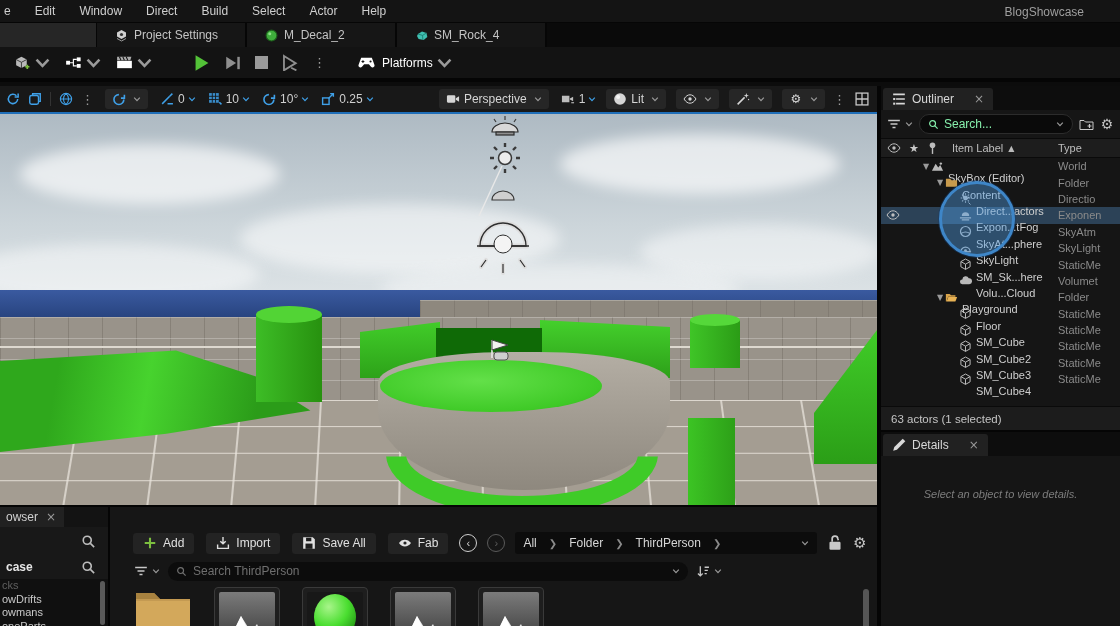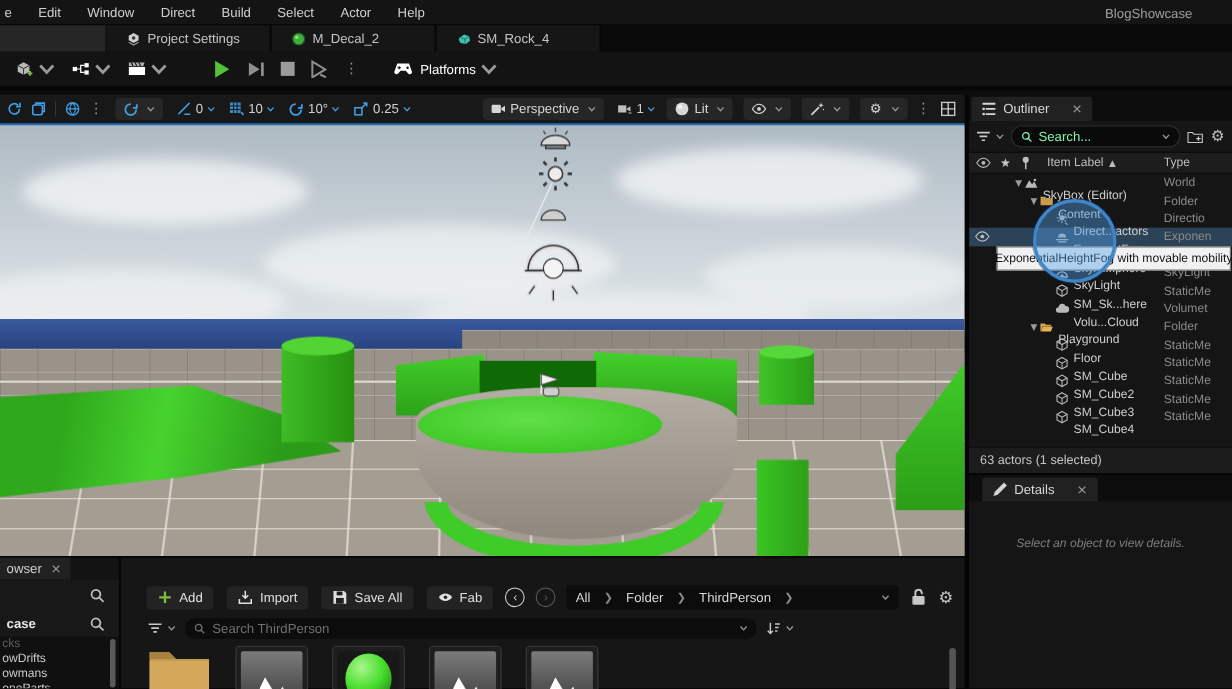--- a/index.html
+++ b/index.html
@@ -765,26 +765,25 @@
           <span class="exp glyph"></span>
           <span class="icon ricon">
             <svg viewBox="0 0 12 13" fill="none">
               <path d="M6 1l4.6 2.6v5.2L6 11.4 1.4 8.8V3.6z" stroke="currentColor" stroke-width="1"></path>
               <path d="M1.4 3.6L6 6.2l4.6-2.6M6 6.2v5.2" stroke="currentColor" stroke-width="1"></path>
             </svg>
           </span>
           <span class="lbl">SM_Cube4</span>
           <span class="typ">StaticMe</span>
         </div>
-        <div id="tooltip">ExponentialHeightFog with movable mobility</div>
     </div>
     <div id="click-ring" class="abs"></div>
     <div id="outliner-status">63 actors (1 selected)</div>
     <div class="ptab-row" style="height:26px;border-top:2px solid #050505">
-      <div class="ptab" style="margin-left:12px">
+      <div class="ptab" style="margin-left:2px">
         <span class="icon">
             <svg viewBox="0 0 12 12" fill="none">
               <path d="M1 11l1-3.2L9.2.6l2.2 2.2L4.2 10z" fill="currentColor"></path>
             </svg>
           </span>
         <span>Details</span>
         <span class="close glyph">×</span>
       </div>
     </div>
     <div id="details-body">Select an object to view details.</div>

